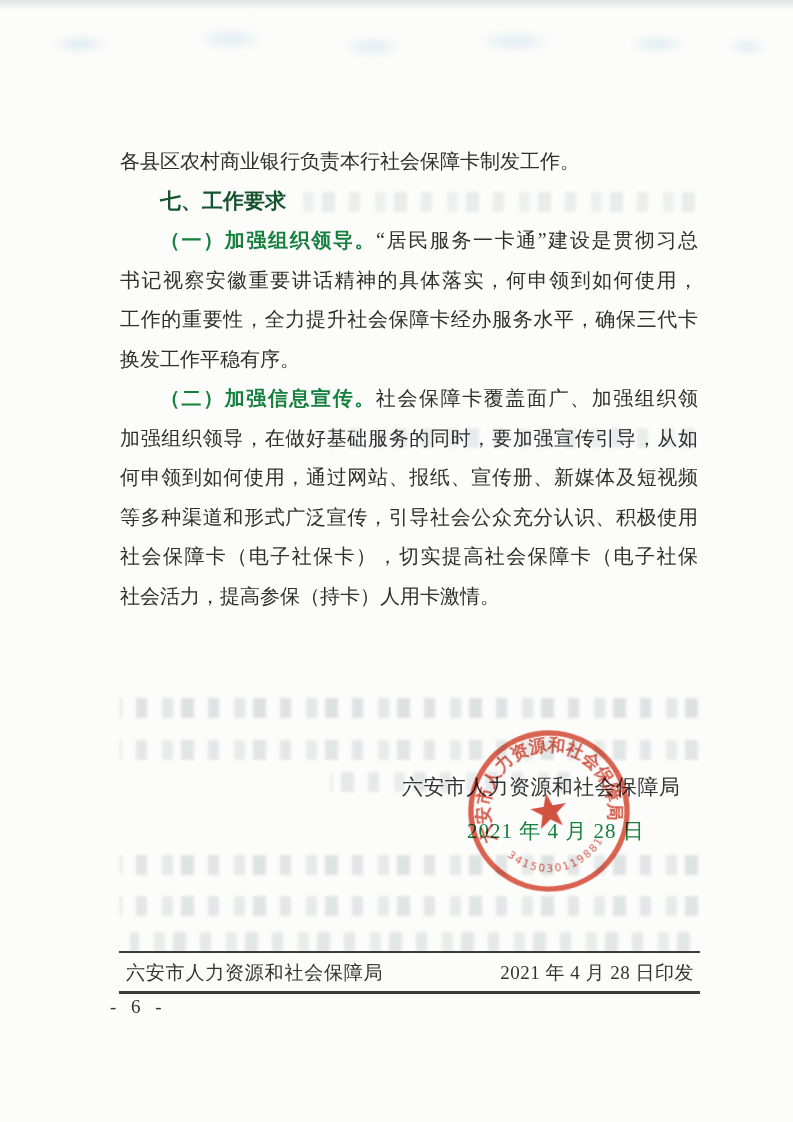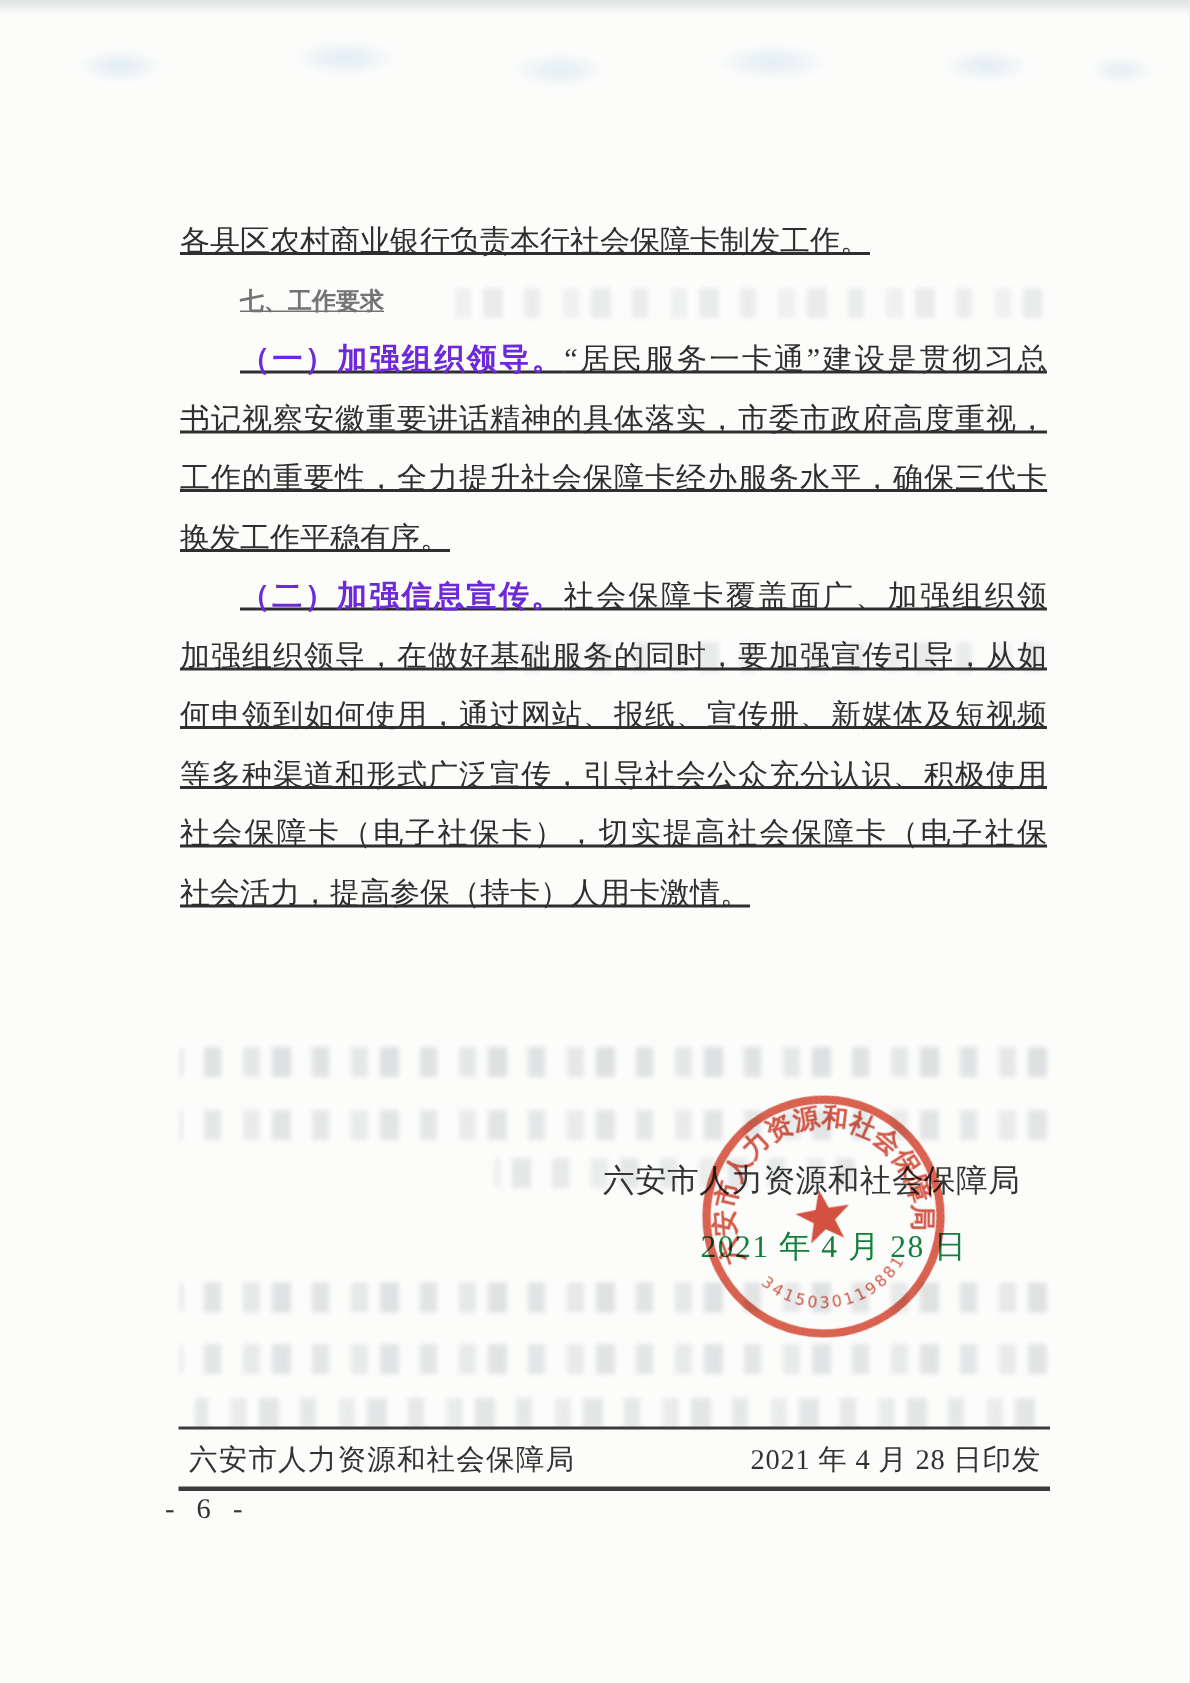--- a/index.html
+++ b/index.html
@@ -24,25 +24,25 @@
   
   .bleed { position:absolute; height:20px; z-index:1; border-radius:2px;
     background:repeating-linear-gradient(90deg,
       rgba(140,152,158,.55) 0 13px, transparent 13px 21px,
       rgba(140,152,158,.40) 21px 32px, transparent 32px 47px,
       rgba(140,152,158,.50) 47px 58px, transparent 58px 72px);
     filter:blur(1.6px); transform:scaleX(-1); }
   
   .body-text { position:absolute; left:120px; top:142px; width:578px; z-index:2;
     font-size:20px; line-height:39.5px; }
-  .line { height:39.5px; overflow:hidden; text-align:justify; text-align-last:justify;text-decoration:underline; }
+  .line { height:39.5px; overflow:hidden; text-align:justify; text-align-last:justify; }
   .line.left { text-align-last:left; }
   .line.indent { text-indent:40px; }
-  .lead { font-weight:bold; color:#6d28d9; }
-  .heading { font-weight:bold; color:#737373; font-size:16px; }
+  .lead { font-weight:bold; color:#15803d; }
+  .heading { font-weight:bold; color:#14532d; font-size:21px; }
   
   .sig-issuer { position:absolute; left:402px; top:773px; width:272px; z-index:2;
     font-size:21px; white-space:nowrap; letter-spacing:0.4px; color:#343434; }
   .sig-date { position:absolute; left:467px; top:817px; z-index:2;
     font-size:21px; white-space:nowrap; letter-spacing:1px; color:#15803d; }
   
   .seal { position:absolute; left:459px; top:721px; width:180px; height:180px; z-index:3;
     transform:rotate(-10deg); mix-blend-mode:multiply; opacity:.88; filter:blur(.3px); }
   
   .footer-rule { position:absolute; left:119px; width:581px; background:#3c3c3c; z-index:2; }
@@ -74,21 +74,21 @@
   <div class="bleed" style="left:130px; top:932px; width:560px; opacity:.40;"></div>
 
   <div class="body-text">
     <div class="line left">各县区农村商业银行负责本行社会保障卡制发工作。</div>
     <div class="line left indent heading">七、工作要求</div>
 
     <div>
       <div class="line indent"><span class="lead">（一）加强组织领导。</span><span>“居民服务一卡通”建设是贯彻习总</span></div>
       <div>
 
-      <div class="line">书记视察安徽重要讲话精神的具体落实，市委市政府高度重视，</div>
+      <div class="line">书记视察安徽重要讲话精神的具体落实，何申领到如何使用，</div>
           <div class="line">工作的重要性，全力提升社会保障卡经办服务水平，确保三代卡</div>
         </div>
       <div class="line left">换发工作平稳有序。</div>
     </div>
 
     <div>
       <div class="line indent"><span class="lead">（二）加强信息宣传。</span><span>社会保障卡覆盖面广、加强组织领导、</span></div>
       <div>
 
       <div class="line">加强组织领导，在做好基础服务的同时，要加强宣传引导，从如</div>

